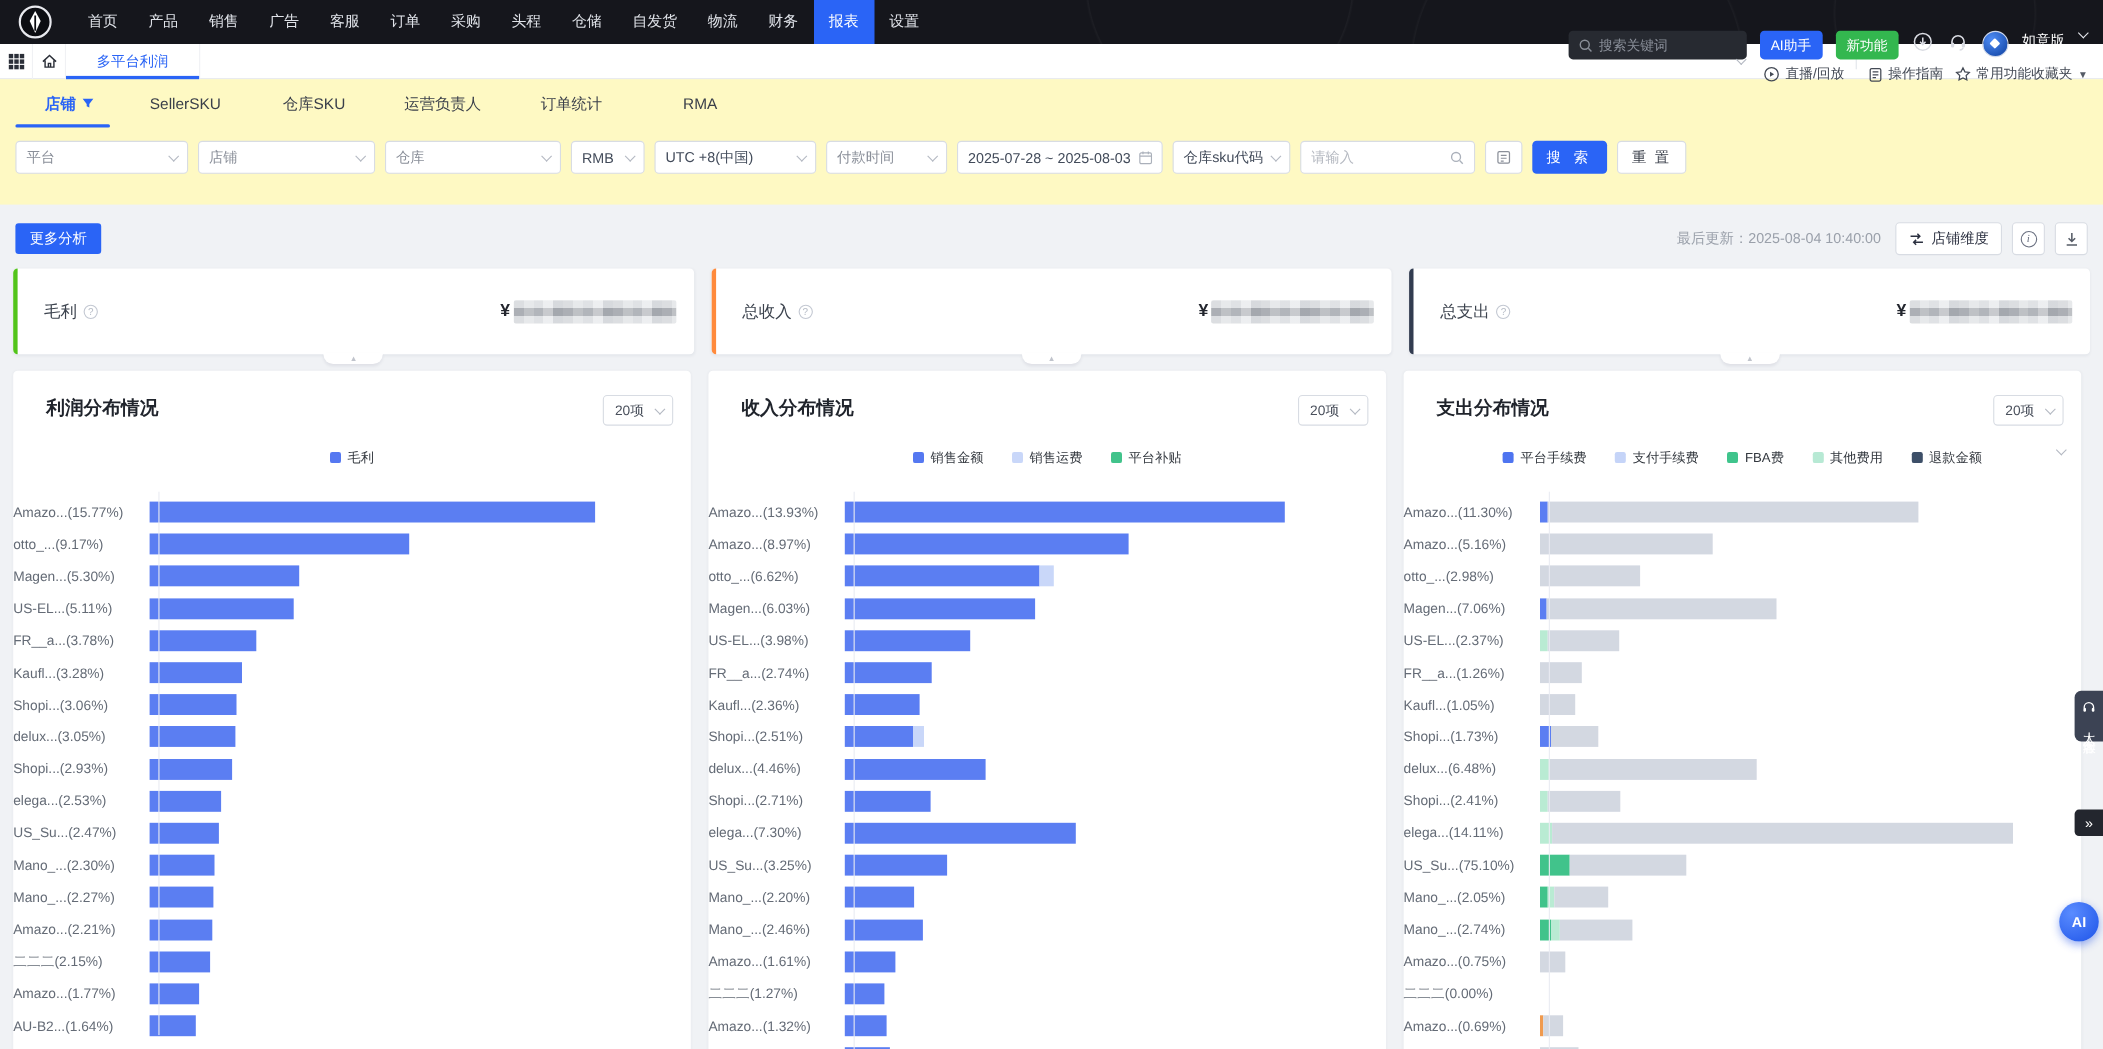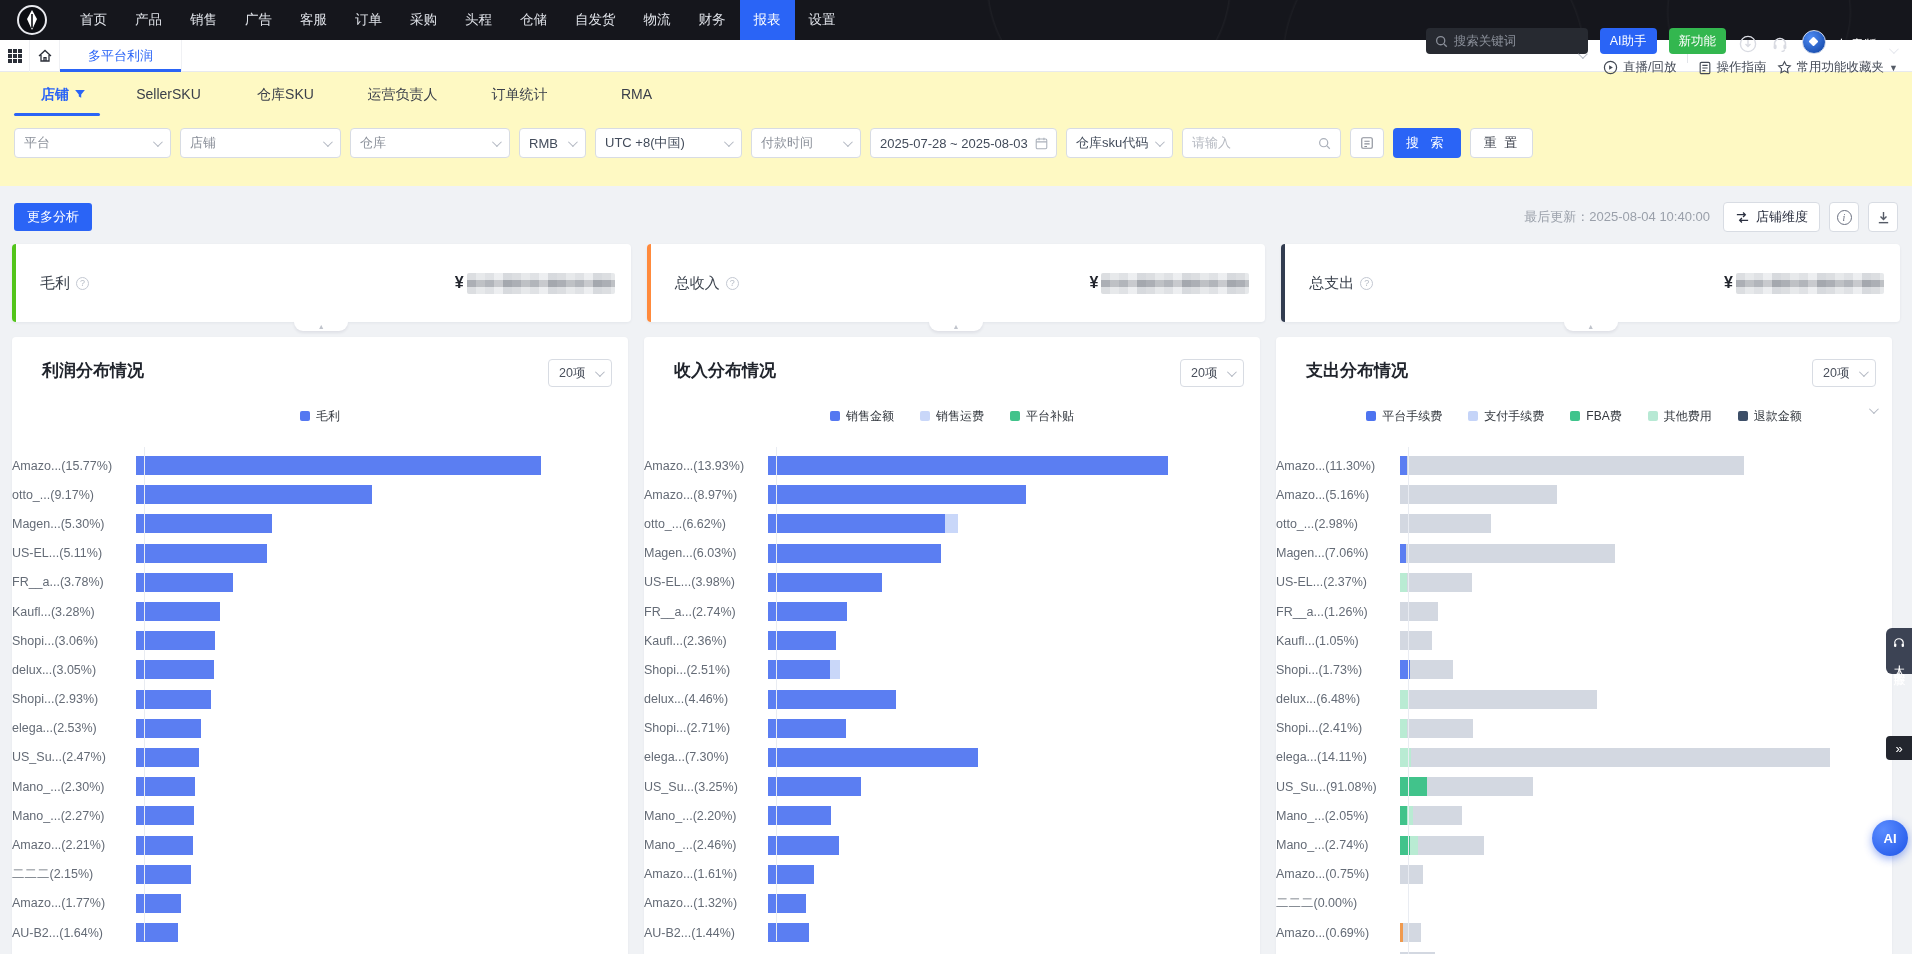--- a/index.html
+++ b/index.html
@@ -9,21 +9,21 @@
 
   
   .topnav { height:40px; background:#15161c; display:flex; align-items:center; position:relative;
     background-image:radial-gradient(circle at 58% -40%, transparent 120px, rgba(255,255,255,.035) 121px, transparent 123px),
                      radial-gradient(circle at 75% 160%, transparent 150px, rgba(255,255,255,.03) 151px, transparent 153px),
                      radial-gradient(circle at 92% 30%, transparent 90px, rgba(255,255,255,.03) 91px, transparent 93px);}
   .logo { width:32px; height:32px; margin:0 18px 0 16px; flex:none; cursor:pointer; }
   .nav-items { display:flex; align-items:stretch; height:40px; }
   .nav-item { color:#dfe2e8; font-size:13.5px; padding:0 14px; display:flex; align-items:center; cursor:pointer; white-space:nowrap; }
   .nav-item.active { background:#2a64f6; color:#fff; }
-  .nav-right { margin-left:auto; display:flex; align-items:flex-end; gap:12px; padding-right:16px;margin-top:42px; }
+  .nav-right { margin-left:auto; display:flex; align-items:flex-start; gap:12px; padding-right:16px;margin-top:42px; }
   .nav-search { width:162px; height:26px; background:#272a31; border-radius:4px; display:flex; align-items:center; gap:6px; padding:0 9px; cursor:text; }
   .nav-search span { color:#8a8f99; font-size:12.5px; }
   .pill { height:26px; border-radius:4px; border:none; color:#fff; font-size:12.5px; padding:0 10px; cursor:pointer; font-family:inherit; }
   .pill.ai { background:#2a64f6; }
   .pill.nf { background:#33b74f; }
   .nav-ic { width:20px; height:20px; display:flex; align-items:center; justify-content:center; cursor:pointer; }
   .avatar { width:24px; height:24px; border-radius:50%; background:radial-gradient(circle at 35% 30%, #4f8cf5, #0c3f9e); border:1.5px solid #cfd8ea; position:relative; cursor:pointer; }
   .avatar::after { content:''; position:absolute; left:7px; top:7px; width:7px; height:7px; background:#fff; transform:rotate(45deg); border-radius:1px; }
   .ver { color:#fff; font-size:13px; cursor:pointer; }
   .chev { width:7px; height:7px; border-right:1.5px solid #b3b8c2; border-bottom:1.5px solid #b3b8c2; transform:rotate(45deg) translateY(-2px); display:inline-block; }
@@ -554,20 +554,26 @@
               <span class="bseg" style="width: 71px; background: rgb(91, 126, 242);"></span>
             </div>
           </div>
           <div class="brow">
             <span class="blabel">Amazo...(1.61%)</span>
             <div class="btrack">
               <span class="bseg" style="width: 46px; background: rgb(91, 126, 242);"></span>
             </div>
           </div>
           <div class="brow">
+            <span class="blabel">二二二(1.27%)</span>
+            <div class="btrack">
+              <span class="bseg" style="width: 36px; background: rgb(91, 126, 242);"></span>
+            </div>
+          </div>
+          <div class="brow">
             <span class="blabel">Amazo...(1.32%)</span>
             <div class="btrack">
               <span class="bseg" style="width: 38px; background: rgb(91, 126, 242);"></span>
             </div>
           </div>
           <div class="brow">
             <span class="blabel">AU-B2...(1.44%)</span>
             <div class="btrack">
               <span class="bseg" style="width: 41px; background: rgb(91, 126, 242);"></span>
             </div>
@@ -674,21 +680,21 @@
             </div>
           </div>
           <div class="brow">
             <span class="blabel">elega...(14.11%)</span>
             <div class="btrack">
               <span class="bseg" style="width: 11px; background: rgb(185, 235, 211);"></span>
               <span class="bseg" style="width: 419px; background: rgb(211, 216, 225);"></span>
             </div>
           </div>
           <div class="brow">
-            <span class="blabel">US_Su...(91.08%)</span>
+            <span class="blabel">US_Su...(75.10%)</span>
             <div class="btrack">
               <span class="bseg" style="width: 27px; background: rgb(65, 195, 139);"></span>
               <span class="bseg" style="width: 106px; background: rgb(211, 216, 225);"></span>
             </div>
           </div>
           <div class="brow">
             <span class="blabel">Mano_...(2.05%)</span>
             <div class="btrack">
               <span class="bseg" style="width: 7px; background: rgb(65, 195, 139);"></span>
               <span class="bseg" style="width: 6px; background: rgb(185, 235, 211);"></span>

